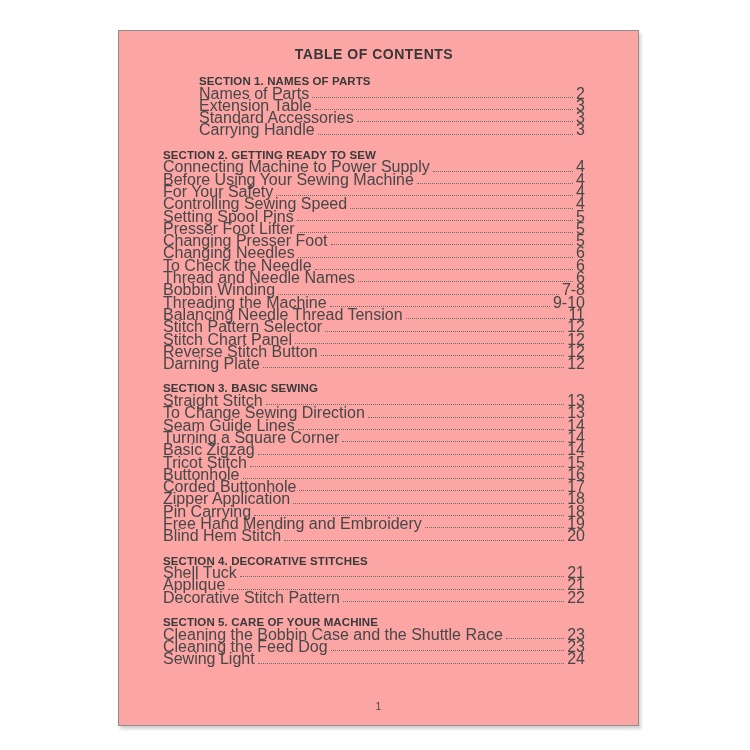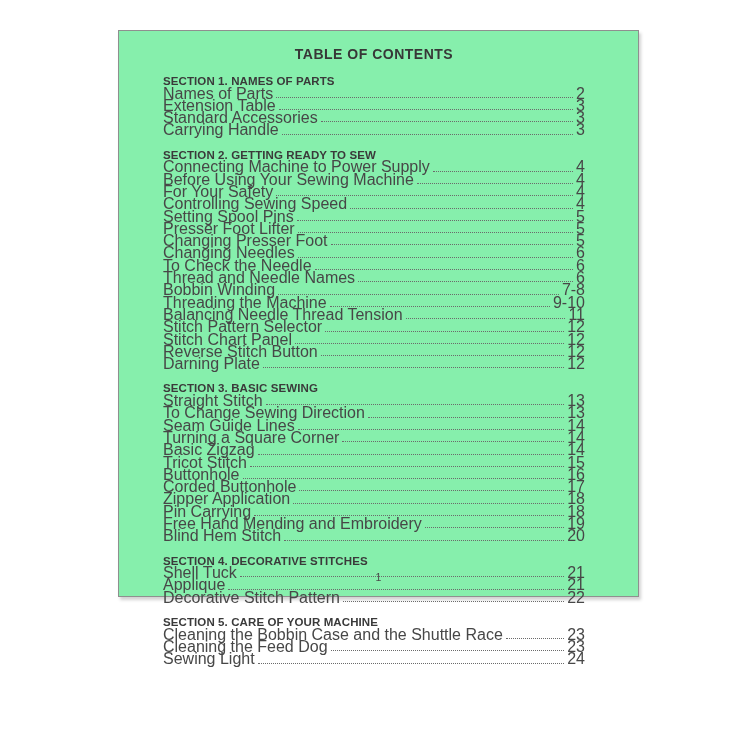--- a/index.html
+++ b/index.html
@@ -10,42 +10,43 @@
     background: #ffffff;
     font-family: "Liberation Sans", sans-serif;
     position: relative;
     overflow: hidden;
   }
   .sheet {
     position: absolute;
     left: 118px;
     top: 30px;
     width: 521px;
-    height: 567px;
-    background: #86efac;
+    height: 696px;
+    background: #fca5a5;
     border: 1px solid #8f8f8f;
     box-shadow: 2px 3px 3px rgba(0,0,0,0.18);
     box-sizing: border-box;
   }
   .inner {
     padding: 13px 53px 0 44px;
   }
   .toc-title {
     text-align: center;
     font-weight: bold;
     font-size: 14px;
     letter-spacing: 0.5px;
     color: #373737;
     margin: 2px 0 13px 0;
   }
   .toc-section {
     margin-top: 12px;
   }
   .toc-section:first-child {
     margin-top: 0;
+    margin-left: 36px;
   }
   .section-heading {
     font-weight: bold;
     font-size: 11.5px;
     color: #3a3a3a;
     line-height: 12.6px;
     letter-spacing: 0.1px;
     white-space: nowrap;
   }
   .toc-entry {

